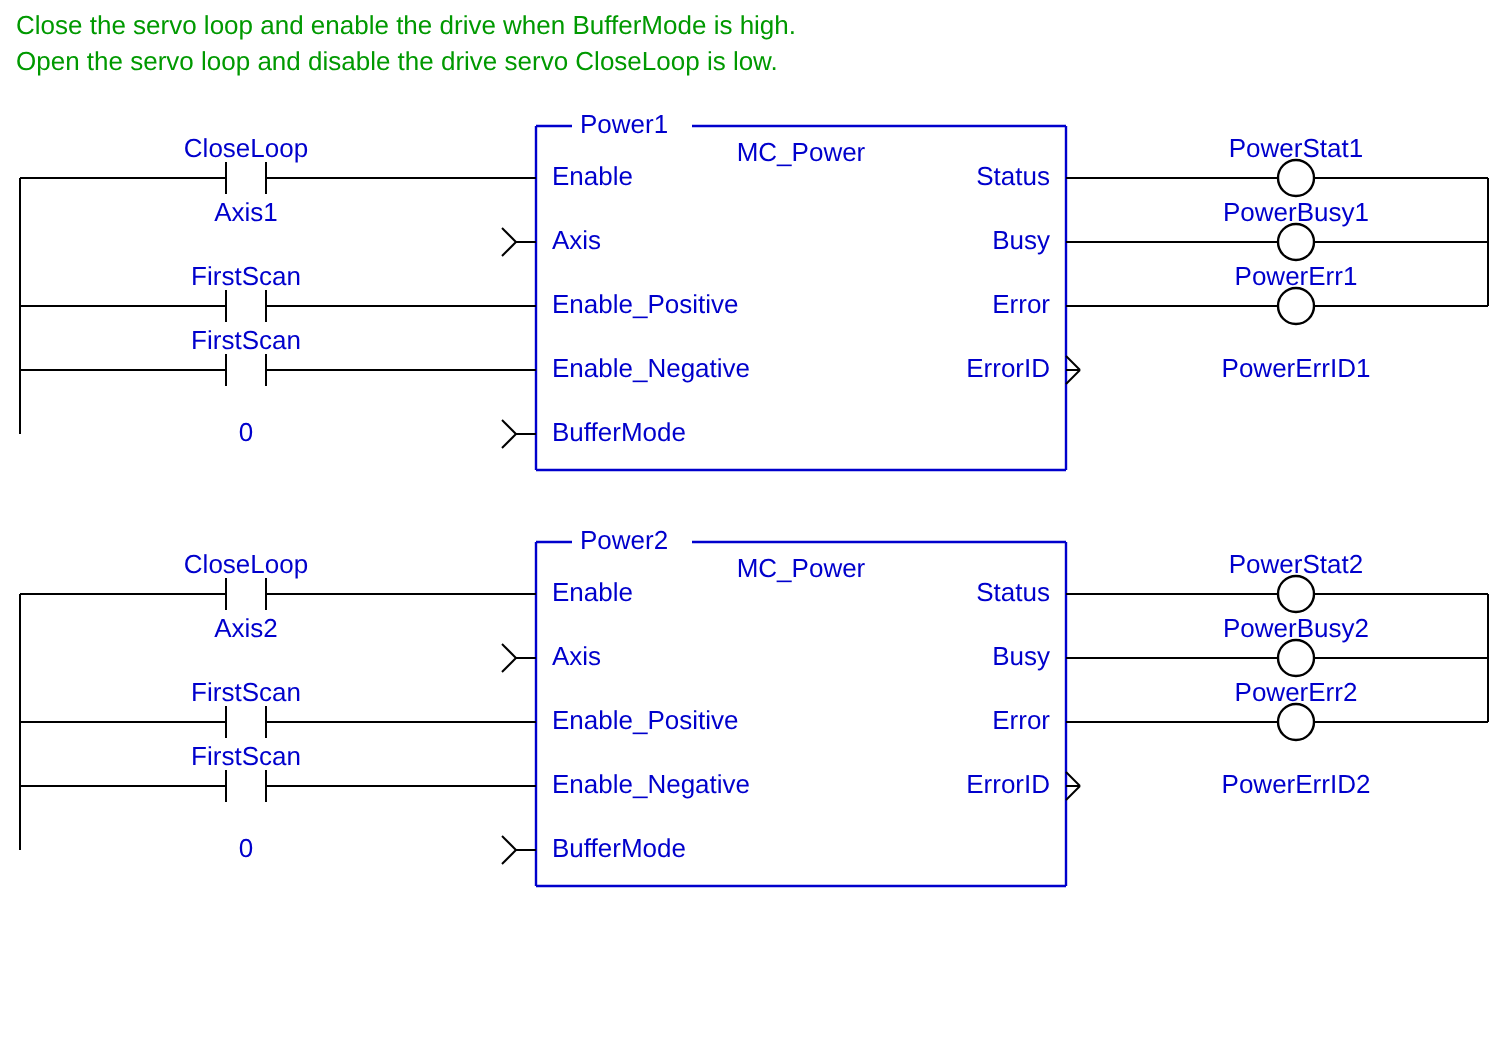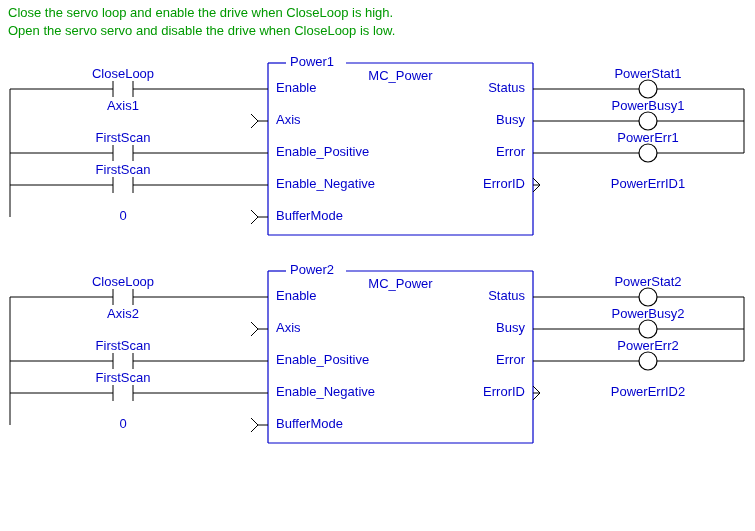--- a/index.html
+++ b/index.html
@@ -21,22 +21,22 @@
   svg { display: block; }
   .wire { stroke: #000; stroke-width: 1; fill: none; }
   .box  { stroke: #0000cc; stroke-width: 1.2; fill: #fff; }
   .blue-text { fill: #0000cc; font-family: Arial, sans-serif; font-size: 13px; }
   .coil { stroke: #000; stroke-width: 1.2; fill: #fff; }
 </style>
 </head>
 <body>
 
 <div class="comment">
-  <div>Close the servo loop and enable the drive when CloseLoop is high.</div>
-  <div>Open the servo servo and disable the drive when CloseLoop is low.</div>
+  <div>Close the servo loop and enable the drive when BufferMode is high.</div>
+  <div>Open the servo loop and disable the drive servo CloseLoop is low.</div>
 </div>
 
 <svg id="ladder" width="740" height="480">
     <g>
       <line x1="2" y1="40" x2="2" y2="168" class="wire"></line>
       <line x1="736" y1="40" x2="736" y2="104" class="wire"></line>
       <line x1="260" y1="14" x2="278" y2="14" class="box"></line>
       <line x1="338" y1="14" x2="525" y2="14" class="box"></line>
       <line x1="525" y1="14" x2="525" y2="186" class="box"></line>
       <line x1="525" y1="186" x2="260" y2="186" class="box"></line>

